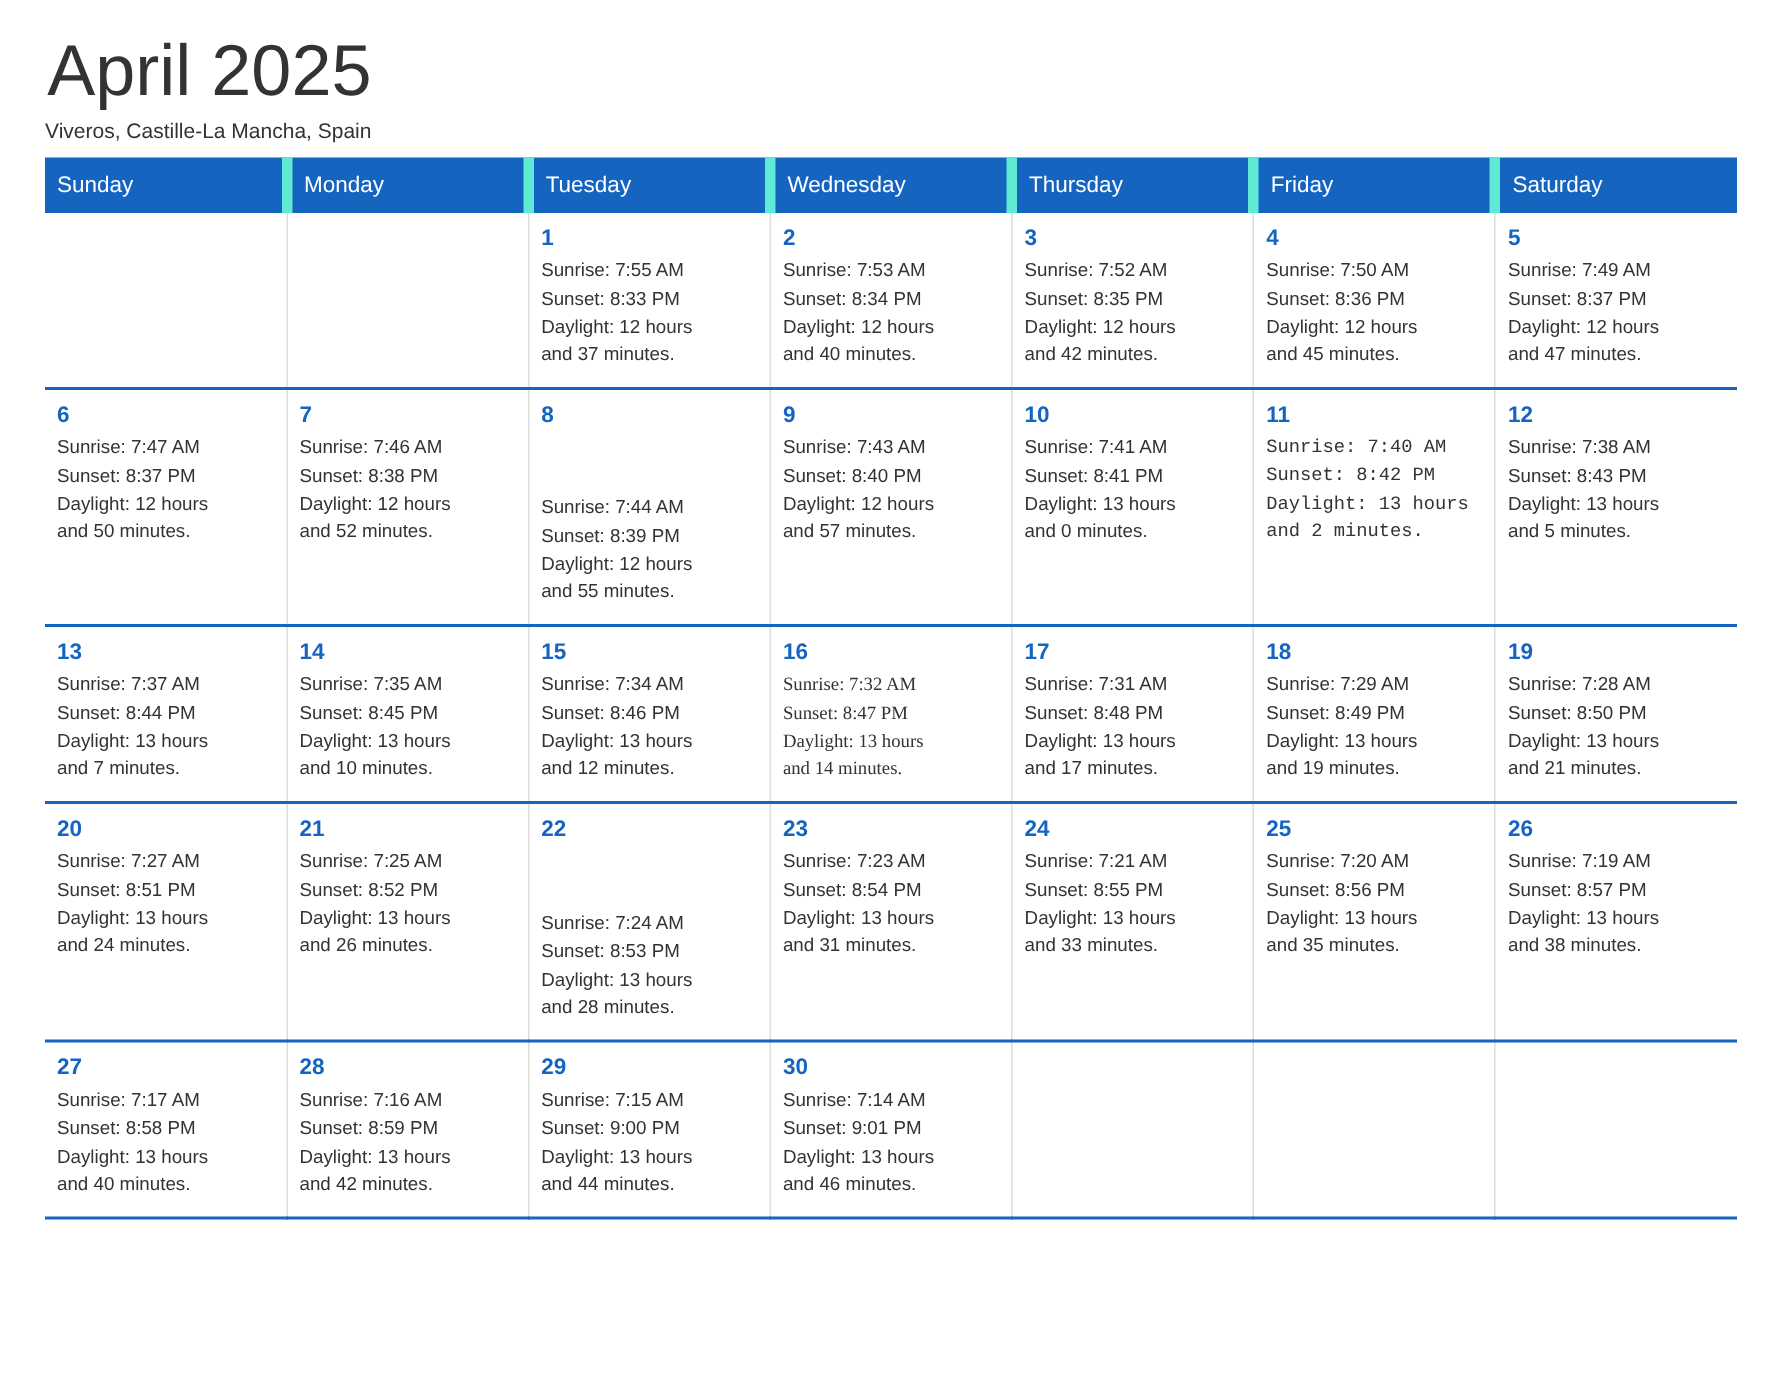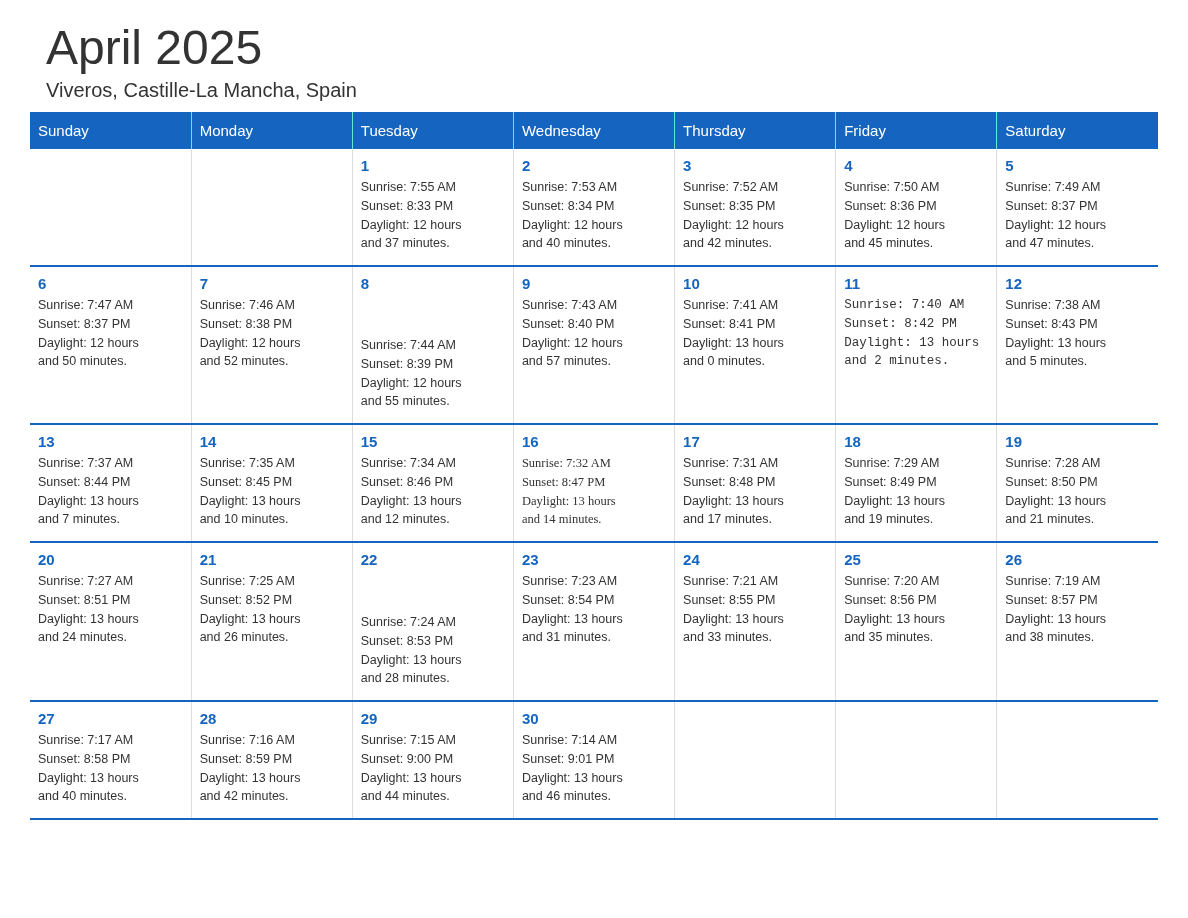--- a/index.html
+++ b/index.html
@@ -40,48 +40,47 @@
       margin-left: 2px;
       margin-right: 1px;
     }
     .logo-sub {
       font-size: 18px;
       color: #1565c0;
       font-weight: bold;
       margin-left: 2px;
     }
     .title-block {
-      text-align: left;
-      margin-left: 16px;
+      text-align: right;
     }
     .month-year {
       font-size: 48px;
       color: #333;
       font-weight: normal;
     }
     .location {
-      font-size: 20px;
+      font-size: 14px;
       color: #333;
       margin-top: 4px;
     }
     table {
       width: 100%;
       border-collapse: collapse;
       margin-top: 10px;
     }
     thead tr {
       background-color: #1565c0;
       color: #fff;
     }
     thead th {
       padding: 10px 8px;
       text-align: left;
       font-size: 15px;
       font-weight: normal;
-      border-right: 1px solid #5eead4;
+      border-right: 7px solid #5eead4;
     }
     thead th:last-child { border-right: none; }
     tbody tr {
       border-bottom: 2px solid #1565c0;
     }
     tbody td {
       vertical-align: top;
       padding: 8px 8px 12px 8px;
       font-size: 13px;
       color: #333;

